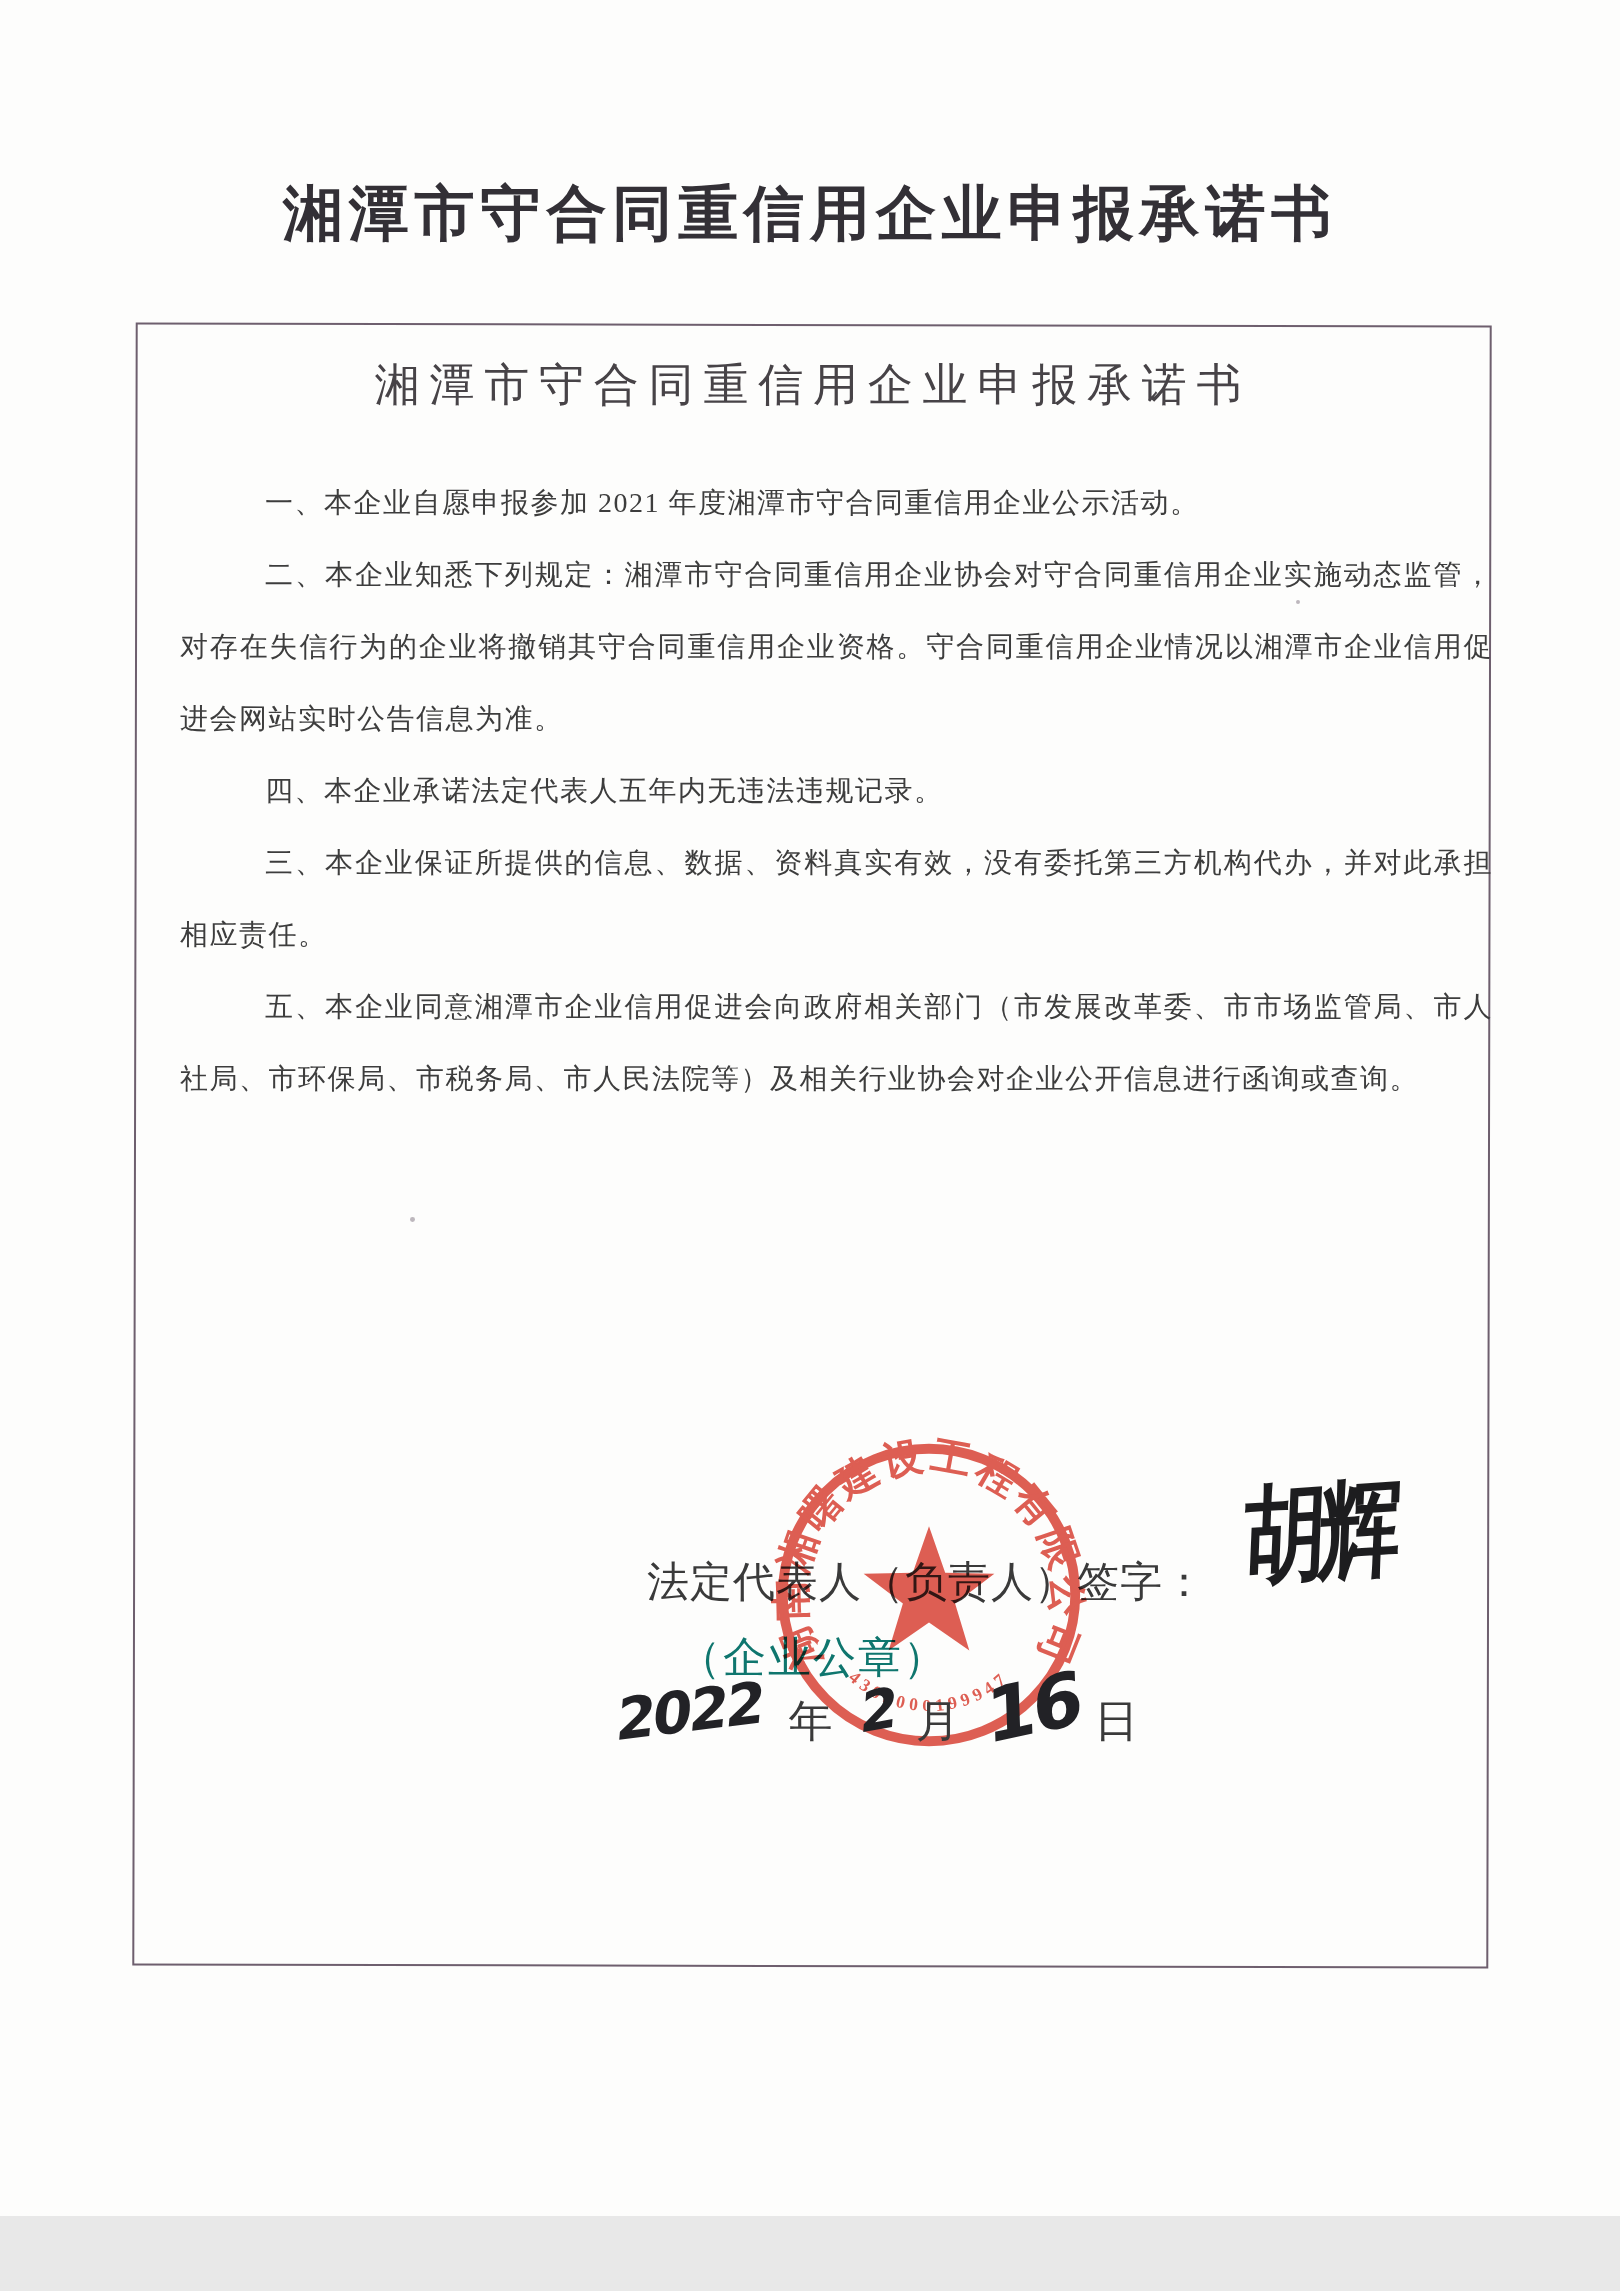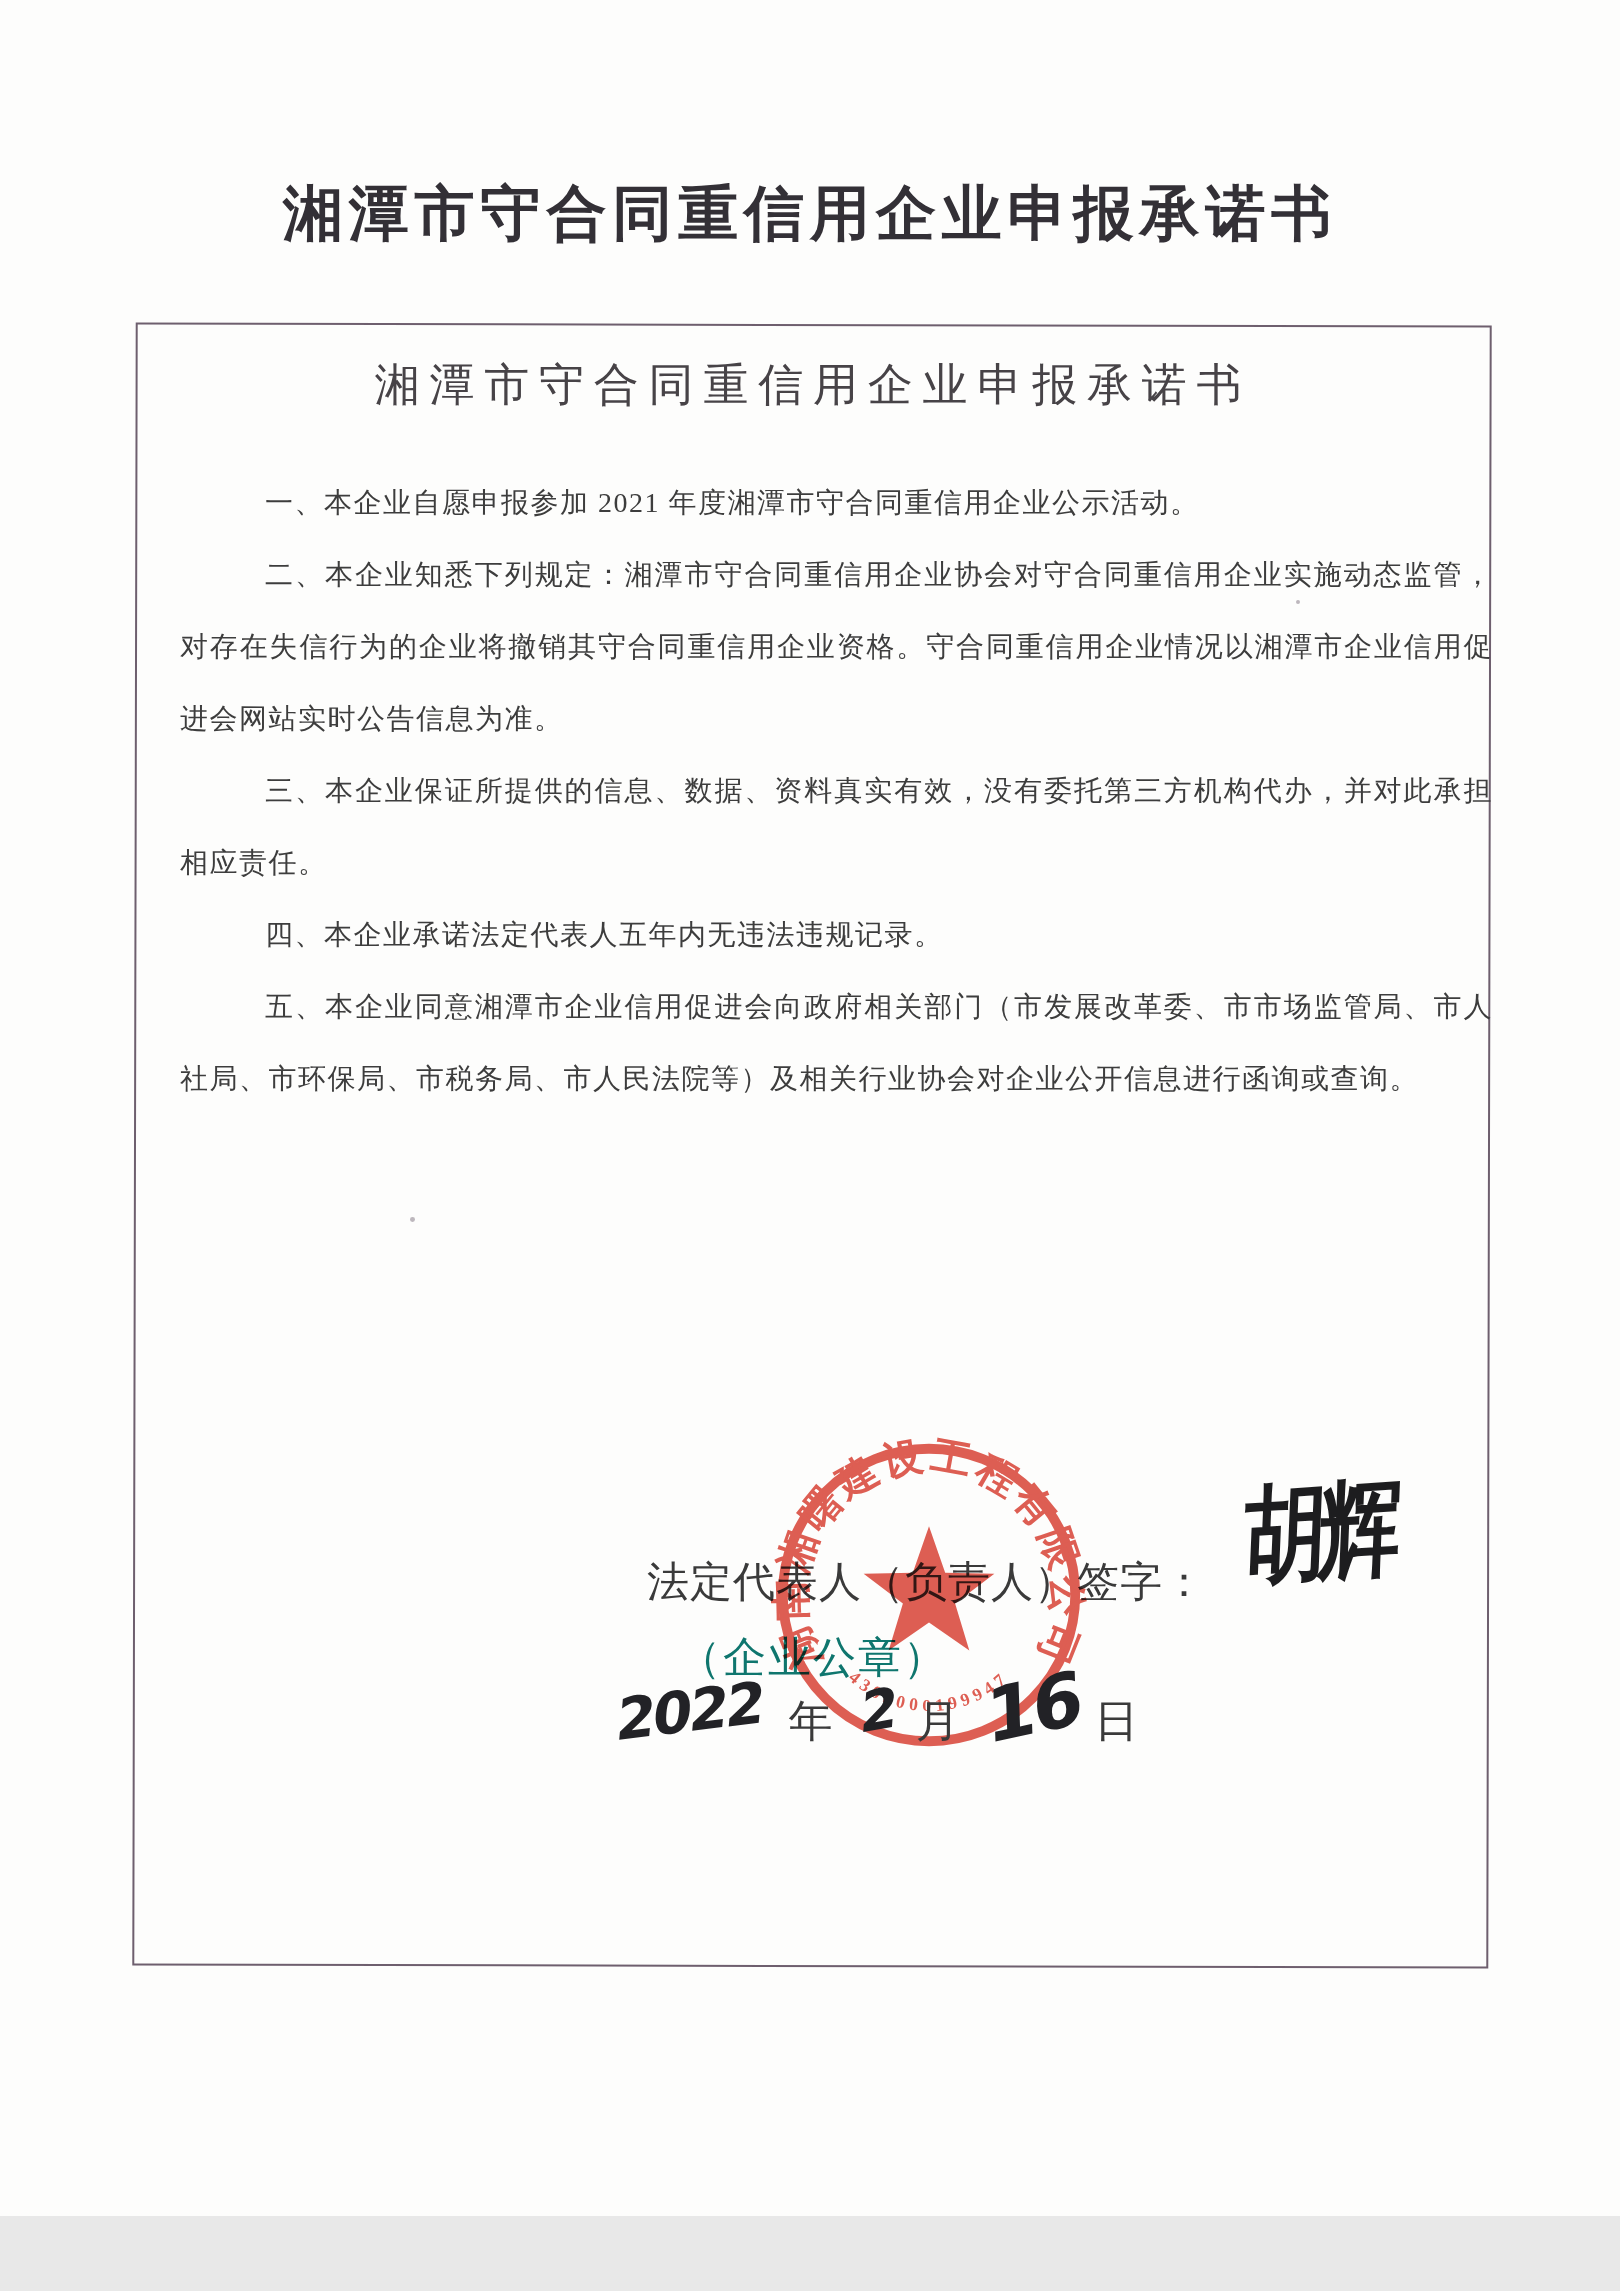--- a/index.html
+++ b/index.html
@@ -134,22 +134,22 @@
 
   <h1 class="main-title">湘潭市守合同重信用企业申报承诺书</h1>
 
   <div class="doc-box"></div>
 
   <h2 class="inner-title">湘潭市守合同重信用企业申报承诺书</h2>
 
   <div class="body-text">
     <p>一、本企业自愿申报参加 2021 年度湘潭市守合同重信用企业公示活动。</p>
     <p>二、本企业知悉下列规定：湘潭市守合同重信用企业协会对守合同重信用企业实施动态监管，对存在失信行为的企业将撤销其守合同重信用企业资格。守合同重信用企业情况以湘潭市企业信用促进会网站实时公告信息为准。</p>
+    <p>四、本企业承诺法定代表人五年内无违法违规记录。</p>
     <p>三、本企业保证所提供的信息、数据、资料真实有效，没有委托第三方机构代办，并对此承担相应责任。</p>
-    <p>四、本企业承诺法定代表人五年内无违法违规记录。</p>
     <p>五、本企业同意湘潭市企业信用促进会向政府相关部门（市发展改革委、市市场监管局、市人社局、市环保局、市税务局、市人民法院等）及相关行业协会对企业公开信息进行函询或查询。</p>
   </div>
 
   <div class="sig-label">法定代表人（负责人）签字：</div>
 
   <div class="signature-hand">胡辉</div>
 
   <div class="seal-note">（企业公章）</div>
 
   <div class="date-line">

